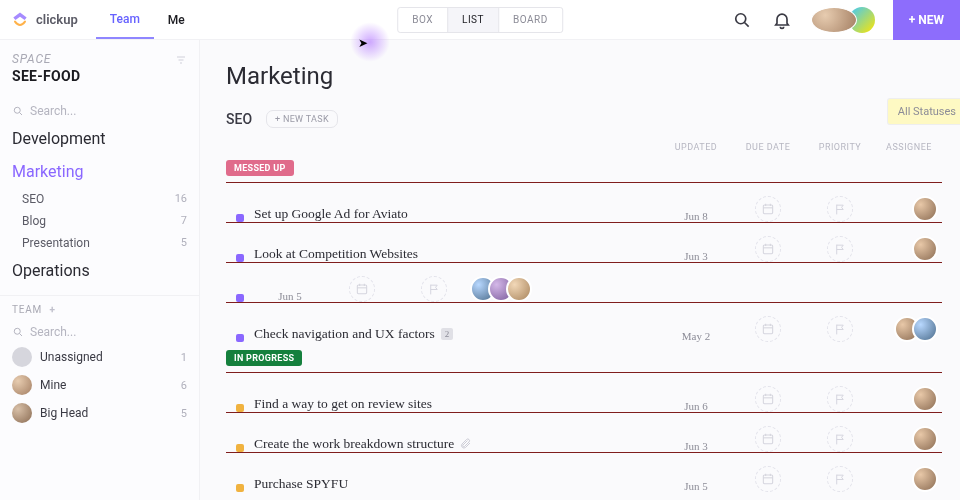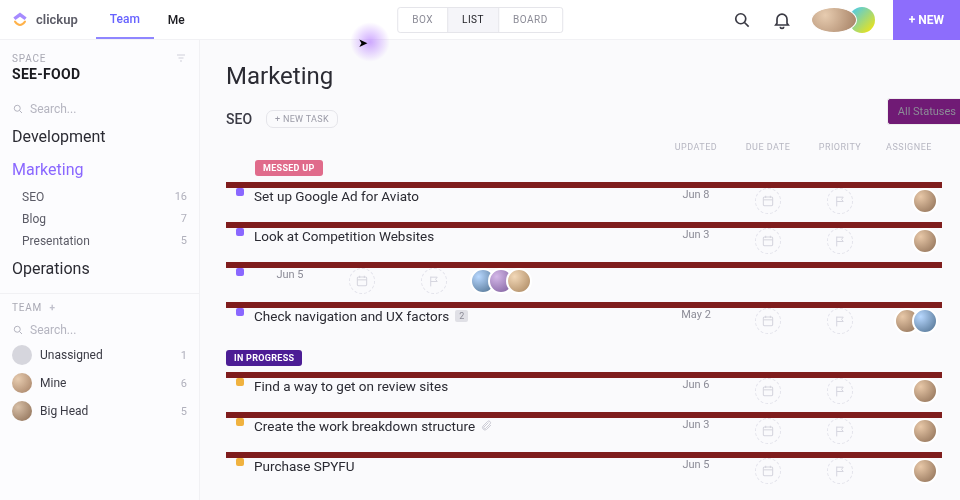--- a/index.html
+++ b/index.html
@@ -23,21 +23,21 @@
   .icon-btn { width: 22px; height: 22px; display: inline-flex; align-items: center; justify-content: center; color: #3a3a44; cursor: pointer; }
   .avatar-cluster { display: flex; align-items: center; }
   .avatar { width: 26px; height: 26px; border-radius: 50%; border: 1px solid #fff; background: #c9c9d1; display: inline-block; }
   .avatar.main { background: radial-gradient(circle at 30% 30%, #e7ccb0, #a37e62); }
   .avatar.aviato { background: linear-gradient(135deg, #3cc8ff, #ffe600); margin-left: -8px; border: none; }
   .new-btn { height: 40px; background: #8d6dfc; color: #fff; font-size: 12px; font-weight: 700; padding: 0 16px; display: flex; align-items: center; gap: 4px; cursor: pointer; }
 
   
   .body { flex: 1; display: flex; min-height: 0; }
   .sidebar { width: 200px; background: #fcfcfe; border-right: 1px solid #f1f1f4; padding: 12px 0 0 0; display: flex; flex-direction: column; font-size: 13px; color: #2b2b33; overflow: hidden; }
-  .sb-sec-label { font-size: 10px; letter-spacing: .8px; color: #a9a9b4; padding: 0 12px 2px 12px; display: flex; align-items: flex-end; justify-content: space-between; }
+  .sb-sec-label { font-size: 12px; letter-spacing: .8px; color: #a9a9b4; padding: 0 12px 2px 12px; display: flex; align-items: flex-end; justify-content: space-between; font-style: italic; }
   .sb-space { font-size: 14px; font-weight: 700; color: #1b1b20; padding: 0 12px 16px 12px; letter-spacing: .3px; }
   .sb-projects-head { display: flex; align-items: center; justify-content: space-between; padding: 0 12px 6px 12px; font-size: 10px; letter-spacing: .8px; color: #a9a9b4; }
   .sb-projects-head .plus { color: #c0c0cc; font-weight: 700; margin-left: 4px; }
   .viewall { font-size: 11px; color: #8a67ff; text-align: right; cursor: pointer; }
   .sb-search { display: flex; align-items: center; gap: 6px; padding: 4px 12px 4px 12px; color: #b5b5c0; font-size: 12px; }
   .sb-project { padding: 7px 12px; cursor: pointer; color: #2b2b33; font-size: 16px; }
   .sb-project.selected { color: #8a67ff; }
   .sb-sub { padding: 4px 12px 4px 22px; display: flex; justify-content: space-between; color: #5b5b66; font-size: 12px; cursor: pointer; }
   .sb-sub .count { color: #b0b0bc; font-size: 11px; }
   .sb-team-row { display: flex; align-items: center; gap: 8px; padding: 4px 12px; font-size: 12px; color: #3a3a44; cursor: pointer; }
@@ -51,44 +51,44 @@
   .page-title { font-size: 24px; font-weight: 400; color: #2b2b33; margin-bottom: 20px; }
   .list-header { display: flex; align-items: center; gap: 14px; margin-bottom: 14px; }
   .list-name { font-size: 14px; color: #3a3a44; font-weight: 500; }
   .new-task-chip { font-size: 9px; letter-spacing: .3px; color: #9a9aa6; border: 1px solid #e5e5ea; border-radius: 7px; padding: 3px 8px; cursor: pointer; }
   .cols-head { display: flex; padding-right: 0; }
   .col-title { flex: 1; }
   .col { width: 72px; text-align: center; font-size: 9px; letter-spacing: .5px; color: #b7b7c2; }
   .col.assign { width: 66px; }
 
   .status-pill { display: inline-block; font-size: 9px; font-weight: 700; letter-spacing: .3px; color: #fff; border-radius: 3px; padding: 3px 8px; margin: 8px 0 6px 0; cursor: pointer; }
-  .pill-red { background: #e06b8b; margin-left: 29px; }
-  .pill-yellow { background: #4c1d95; }
-
-  .task-row { display: flex; align-items: flex-start; height: 40px; border-top: 6px solid #7f1d1d; }
+  .pill-red { background: #e06b8b; }
+  .pill-yellow { background: #15803d; }
+
+  .task-row { display: flex; align-items: flex-end; height: 40px; border-top: 1px solid #7f1d1d; font-family: Liberation Serif, serif; }
   .task-row:first-of-type { border-top: none; }
   .task-bullet { width: 28px; display: flex; justify-content: center; }
   .bullet { width: 8px; height: 8px; border-radius: 2px; background: #8a67ff; }
   .bullet.y { background: #f0b23f; }
   .task-title { flex: 1; font-size: 13.5px; color: #2b2b33; display: flex; align-items: center; gap: 6px; }
   .sub-badge { background: #e0e0e6; color: #8c8c97; font-size: 9px; border-radius: 2px; padding: 1px 4px; }
   .attach-ic { color: #c7c7d1; }
   .cell { width: 72px; display: flex; align-items: center; justify-content: center; }
   .cell.date { font-size: 11px; color: #8c8c97; }
   .cell.assign { width: 66px; justify-content: flex-end; padding-right: 4px; }
   .ghost-ic { width: 26px; height: 26px; border: 1.5px dashed #e2e2ea; border-radius: 50%; display: flex; align-items: center; justify-content: center; color: #d5d5de; cursor: pointer; }
   .assign-stack { display: flex; }
   .assign-stack .av { width: 26px; height: 26px; border-radius: 50%; border: 2px solid #fff; margin-left: -8px; }
   .assign-stack .av:first-child { margin-left: 0; }
   .av.a1 { background: radial-gradient(circle at 30% 30%, #e8c8a8, #8a6b52); }
   .av.a2 { background: radial-gradient(circle at 30% 30%, #b8d8ff, #4a6b8a); }
   .av.a3 { background: radial-gradient(circle at 30% 30%, #d4b8e8, #7a5a9a); }
   .av.a4 { background: radial-gradient(circle at 30% 30%, #f2d8b8, #a8845c); }
 
-  .all-statuses { position: absolute; top: 58px; right: 0; font-size: 11px; color: #8c8c97; background: #701a75; border: 1px solid #eee; border-right: none; border-radius: 3px 0 0 3px; padding: 6px 4px 6px 10px; cursor: pointer; }
+  .all-statuses { position: absolute; top: 58px; right: 0; font-size: 11px; color: #8c8c97; background: #fef9c3; border: 1px solid #eee; border-right: none; border-radius: 3px 0 0 3px; padding: 6px 4px 6px 10px; cursor: pointer; }
 
   .cursor-spot { position: absolute; top: 22px; left: 350px; width: 40px; height: 40px; border-radius: 50%; background: radial-gradient(circle, rgba(186,132,255,.7), rgba(186,132,255,0) 70%); pointer-events: none; }
   .cursor-arrow { position: absolute; top: 36px; left: 358px; font-size: 12px; color: #000; pointer-events: none; }
 
   svg { display: block; }
 </style>
 </head>
 <body>
 
 <div class="app">

